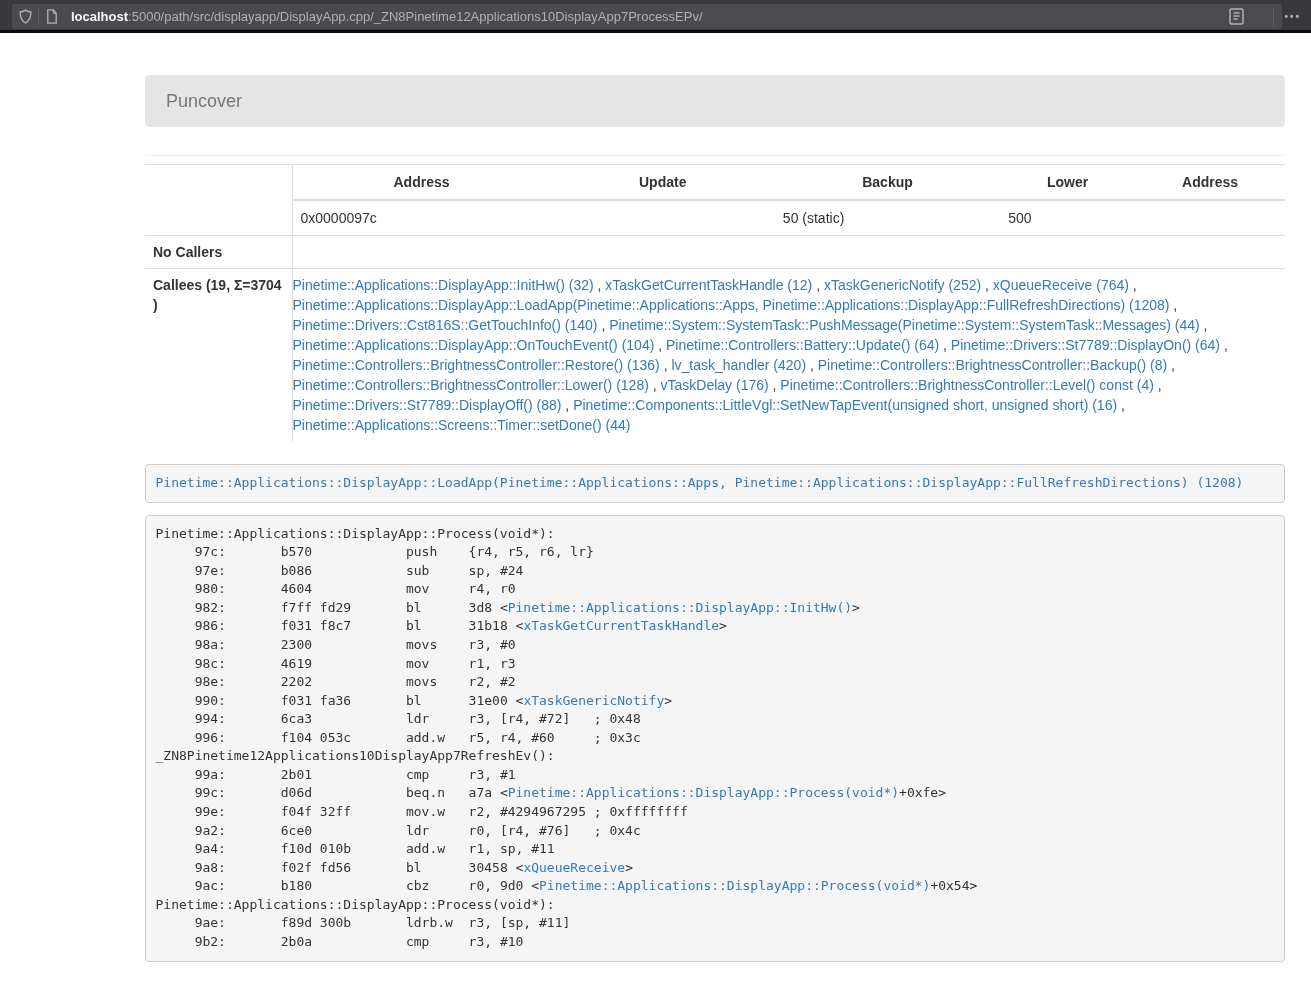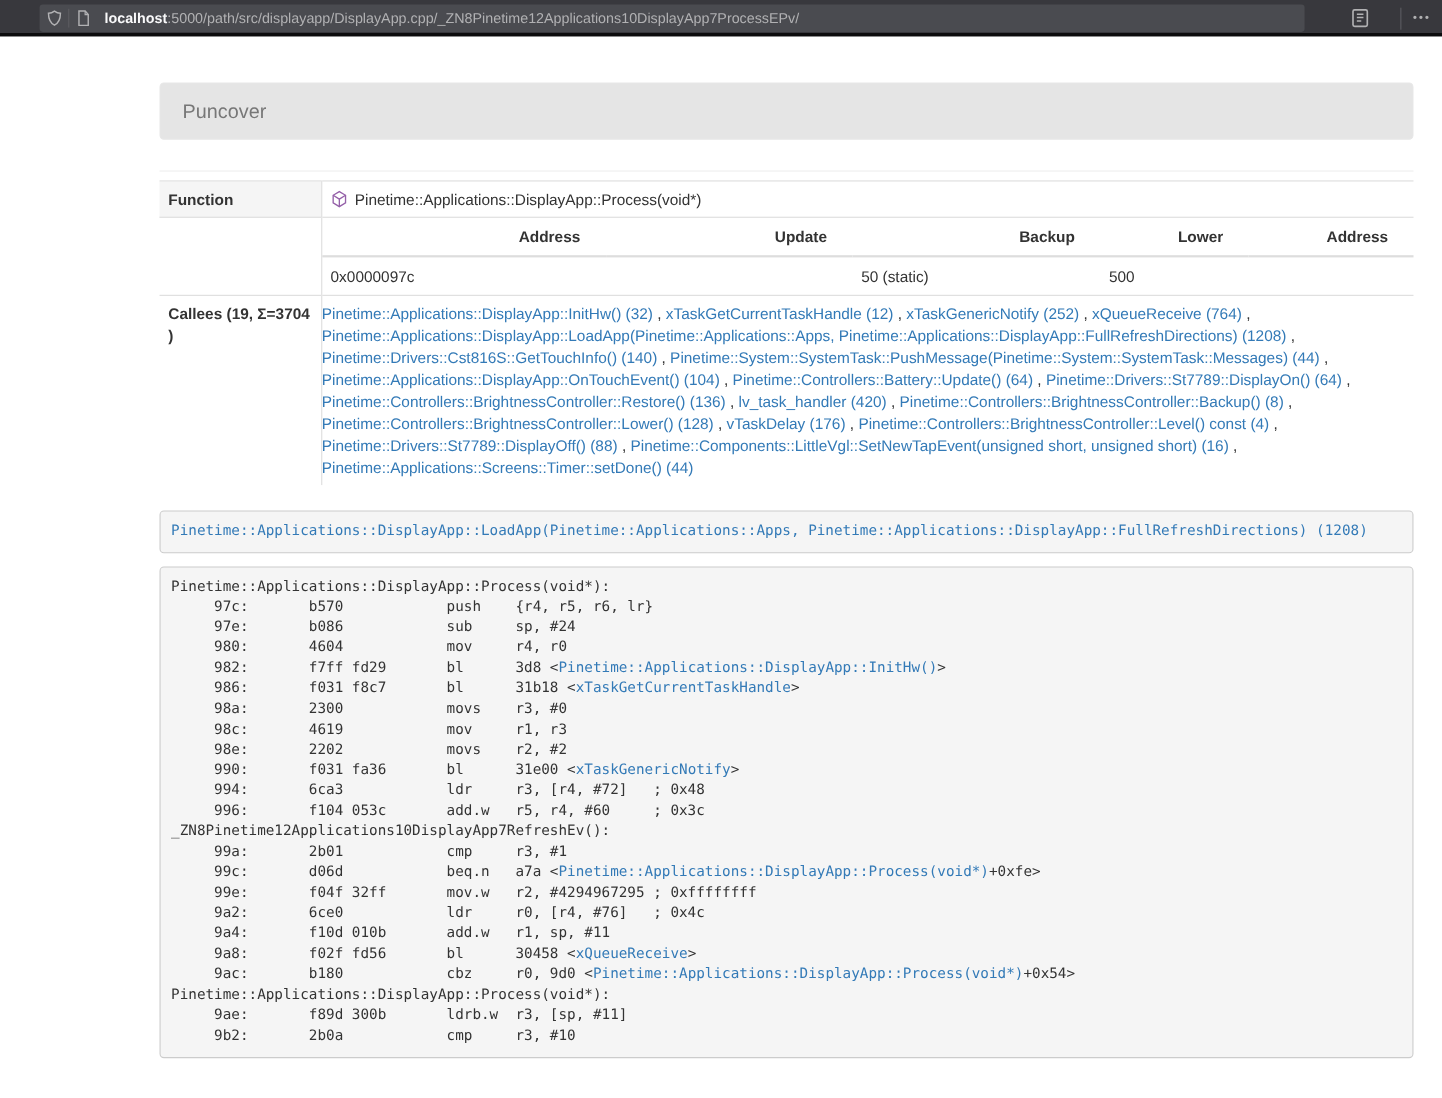--- a/index.html
+++ b/index.html
@@ -2,22 +2,22 @@
 <html><head>
 <meta charset="utf-8">
 <style>
   * { margin:0; padding:0; box-sizing:border-box; }
   html,body { width:1311px; height:998px; overflow:hidden; background:#fff;
               font-family:"Liberation Sans", sans-serif; color:#333; }
 
   
   .topbar { position:relative; width:100%; height:33px; background:#38383d;
             border-bottom:3px solid #0c0c0d; }
-  .urlbar { position:absolute; left:12px; top:4px; width:1150px; height:25px;
-            background:#4a4b50; border-radius:3px; display:flex; align-items:center;margin-left:24px; }
+  .urlbar { position:absolute; left:12px; top:4px; width:1270px; height:25px;
+            background:#4a4b50; border-radius:3px; display:flex; align-items:center; }
   .ub-icon { display:inline-flex; align-items:center; justify-content:center;
              width:26px; height:25px; flex:0 0 auto; }
   .ub-divider { width:1px; height:17px; background:#5c5c61; flex:0 0 auto; }
   .url-text { font-size:13px; color:#b1b1b3; white-space:nowrap; overflow:hidden; margin-left:6px; }
   .url-host { color:#f9f9fa; font-weight:bold; }
   .tb-right { position:absolute; right:0; top:0; height:33px; display:flex; align-items:center; }
   .tb-divider { width:1px; height:20px; background:#5c5c61; margin:0 8px; }
   .tb-dots { color:#b1b1b3; font-size:10px; letter-spacing:2px; font-weight:bold;
              padding:0 10px 0 2px; cursor:default; }
   .reader-btn { margin-right:16px; }
@@ -40,21 +40,21 @@
   table.fn > tbody > tr { border-top:1px solid #ddd; }
   table.fn th.lbl { width:147px; text-align:left; vertical-align:top; padding:6px 8px;
                     font-weight:bold; border-right:1px solid #ddd; }
   table.fn th.lbl.shaded { background:#f5f5f5; }
   table.fn td.val { padding:6px 0; vertical-align:top; }
   table.fn td.val0 { padding:0; vertical-align:top; }
   .fn-name { display:flex; align-items:center; gap:7px; padding:6px 8px; }
   .cube { display:inline-flex; }
 
   table.inner { width:100%; border-collapse:collapse; }
-  table.inner th { text-align:right; font-weight:bold; padding:7px 23px;
+  table.inner th { text-align:center; font-weight:bold; padding:7px 23px;
                    border-bottom:2px solid #ddd; }
   table.inner td { padding:7px 8px; }
   .c-addr{width:26%;} .c-rem{width:22.6%;} .c-stack{width:22.7%;} .c-code{width:13.6%;} .c-stat{width:15.1%;}
 
   .callees { line-height:20px; }
   .callee-sep { color:#333; }
 
   pre.box { background:#f5f5f5; border:1px solid #ccc; border-radius:4px;
             padding:9px 9.5px; font-family:"DejaVu Sans Mono", monospace;
             font-size:13px; line-height:1.42857; color:#333;
@@ -98,34 +98,20 @@
   <div class="navbar">
     <a class="brand" style="color:#777;">Puncover</a>
   </div>
 
   <hr class="rule">
 
 
   <table class="fn">
     <tbody>
       <tr>
-        <th class="lbl shaded">Function</th>
-        <td class="val0">
-          <div class="fn-name">
-            <span class="cube">
-              <svg width="15" height="16" viewBox="0 0 16 17">
-                  <path d="M8 1.2 L14 4.8 V12.2 L8 15.8 L2 12.2 V4.8 Z" fill="none" stroke="#9561a9" stroke-width="1.3"></path>
-                  <path d="M2 4.8 L8 8.5 L14 4.8 M8 8.5 V15.8" fill="none" stroke="#9561a9" stroke-width="1.3"></path>
-                </svg>
-            </span>
-            <span>Pinetime::Applications::DisplayApp::Process(void*)</span>
-          </div>
-        </td>
-      </tr>
-      <tr>
         <th class="lbl"></th>
         <td class="val0">
           <table class="inner">
             <tbody>
               <tr>
                 <th class="c-addr">Address</th>
                 <th class="c-rem">Update</th>
                 <th class="c-stack">Backup</th>
                 <th class="c-code">Lower</th>
                 <th class="c-stat">Address</th>
@@ -133,20 +119,24 @@
               <tr>
                 <td>0x0000097c</td>
                 <td></td>
                 <td>50 (static)</td>
                 <td>500</td>
                 <td></td>
               </tr>
             </tbody>
           </table>
         </td>
+      </tr>
+      <tr>
+        <th class="lbl">No Callers</th>
+        <td class="val"></td>
       </tr>
       <tr>
         <th class="lbl">Callees (19, Σ=3704 )</th>
         <td class="val callees"><a>Pinetime::Applications::DisplayApp::InitHw() (32)</a><span class="callee-sep"> , </span><a>xTaskGetCurrentTaskHandle (12)</a><span class="callee-sep"> , </span><a>xTaskGenericNotify (252)</a><span class="callee-sep"> , </span><a>xQueueReceive (764)</a><span class="callee-sep"> , </span><a>Pinetime::Applications::DisplayApp::LoadApp(Pinetime::Applications::Apps, Pinetime::Applications::DisplayApp::FullRefreshDirections) (1208)</a><span class="callee-sep"> , </span><a>Pinetime::Drivers::Cst816S::GetTouchInfo() (140)</a><span class="callee-sep"> , </span><a>Pinetime::System::SystemTask::PushMessage(Pinetime::System::SystemTask::Messages) (44)</a><span class="callee-sep"> , </span><a>Pinetime::Applications::DisplayApp::OnTouchEvent() (104)</a><span class="callee-sep"> , </span><a>Pinetime::Controllers::Battery::Update() (64)</a><span class="callee-sep"> , </span><a>Pinetime::Drivers::St7789::DisplayOn() (64)</a><span class="callee-sep"> , </span><a>Pinetime::Controllers::BrightnessController::Restore() (136)</a><span class="callee-sep"> , </span><a>lv_task_handler (420)</a><span class="callee-sep"> , </span><a>Pinetime::Controllers::BrightnessController::Backup() (8)</a><span class="callee-sep"> , </span><a>Pinetime::Controllers::BrightnessController::Lower() (128)</a><span class="callee-sep"> , </span><a>vTaskDelay (176)</a><span class="callee-sep"> , </span><a>Pinetime::Controllers::BrightnessController::Level() const (4)</a><span class="callee-sep"> , </span><a>Pinetime::Drivers::St7789::DisplayOff() (88)</a><span class="callee-sep"> , </span><a>Pinetime::Components::LittleVgl::SetNewTapEvent(unsigned short, unsigned short) (16)</a><span class="callee-sep"> , </span><a>Pinetime::Applications::Screens::Timer::setDone() (44)</a></td>
       </tr>
     </tbody>
   </table>
 
   <pre class="box first"><a>Pinetime::Applications::DisplayApp::LoadApp(Pinetime::Applications::Apps, Pinetime::Applications::DisplayApp::FullRefreshDirections) (1208)</a></pre>
 

